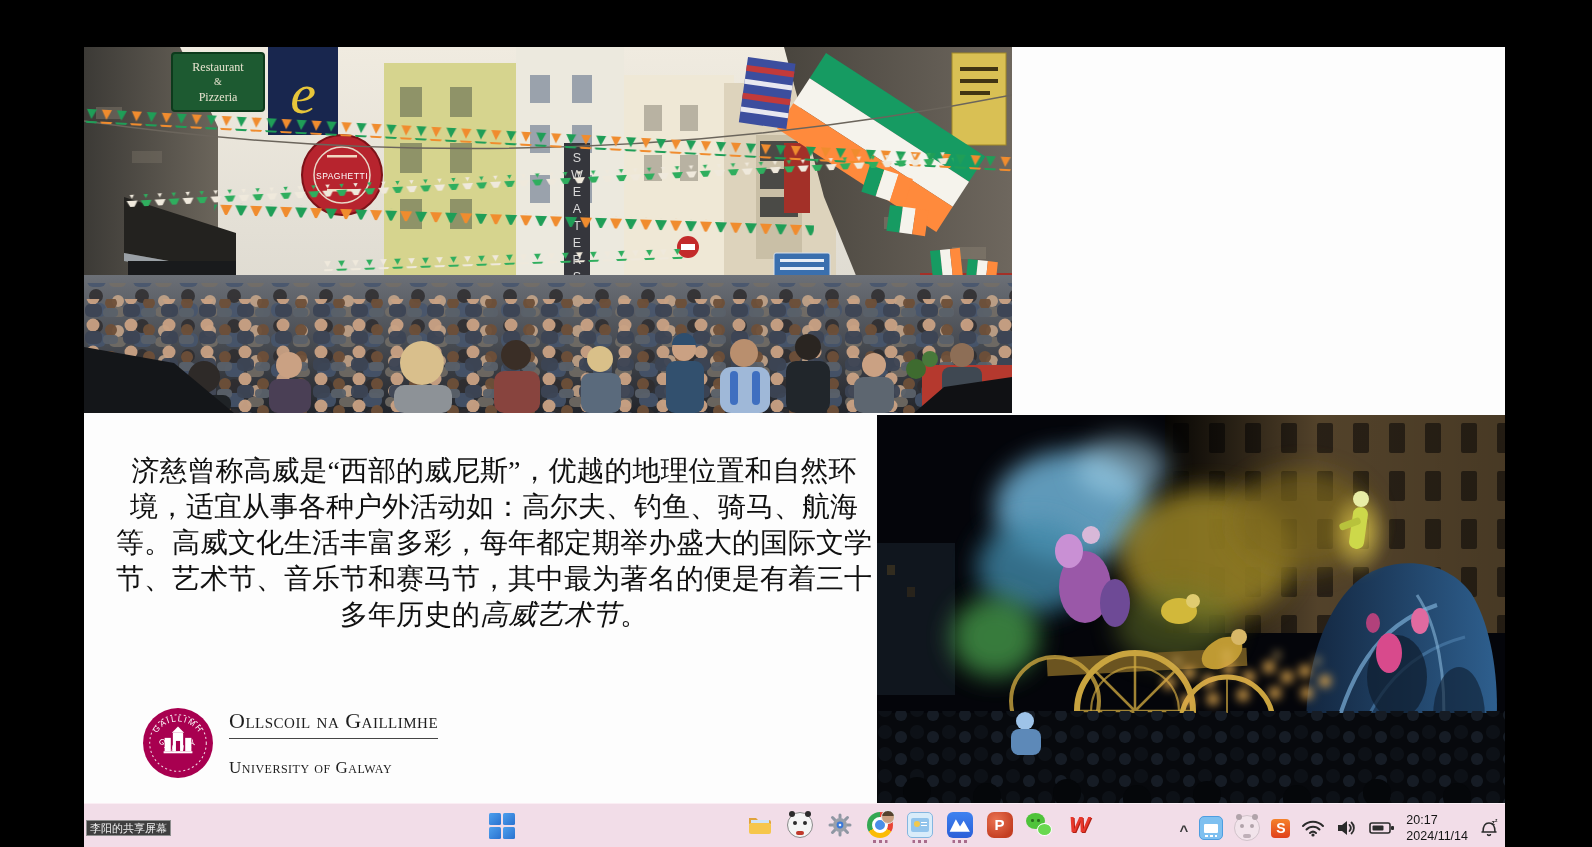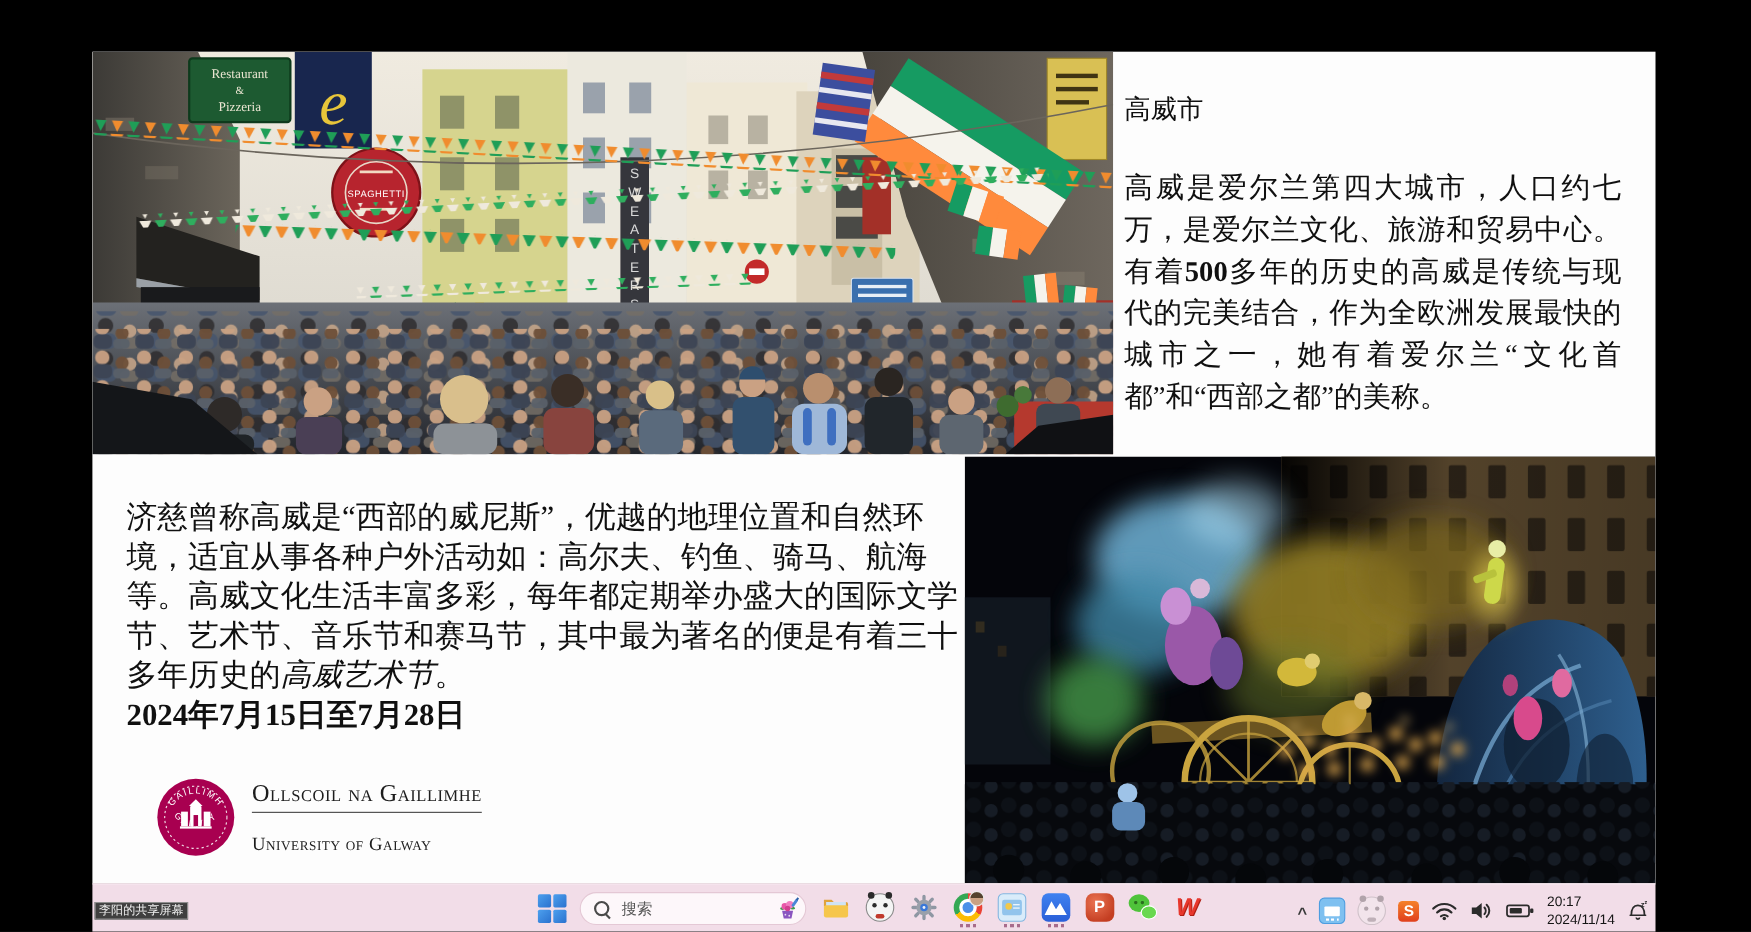--- a/index.html
+++ b/index.html
@@ -10,21 +10,21 @@
   .street{left:0;top:0;width:928px;height:366px;}
   .night{left:793px;top:368px;width:628px;height:388px;}
 
   .right-text{position:absolute;left:938px;top:39px;width:452px;color:#101010;
               font-family:"Liberation Serif","DejaVu Serif",serif;}
   .rt-title{font-size:24px;line-height:28px;margin:0;}
   .rt-body{font-size:26px;line-height:38px;margin:38px 0 0;text-align:justify;}
   .rt-body b{font-family:"Liberation Serif","DejaVu Serif",serif;}
 
   .bottom-text{position:absolute;left:31px;top:406px;width:758px;color:#101010;
-               font-family:"Liberation Serif","DejaVu Serif",serif;font-size:28px;line-height:36px;}
+               font-family:"Liberation Serif","DejaVu Serif",serif;font-size:28px;line-height:36px;text-align:center;}
   .bottom-text p{margin:0;}
   .bt-date{font-weight:bold;}
 
   .logo{position:absolute;left:58px;top:660px;display:flex;align-items:center;gap:15px;}
   .seal{width:72px;height:72px;}
   .logo-text{font-family:"Liberation Serif","DejaVu Serif",serif;color:#1d1d1d;font-variant:small-caps;}
   .logo-irish{font-size:22px;letter-spacing:.5px;padding-bottom:4px;border-bottom:1.5px solid #444;}
   .logo-eng{font-size:17px;letter-spacing:.5px;padding-top:3px;margin-top:16px;}
 
   
@@ -331,28 +331,23 @@
         <rect x="838" y="318" width="90" height="48" fill="#b5392e"></rect>
         <circle cx="832" cy="322" r="10" fill="#3e6b2f"></circle>
           <circle cx="846" cy="312" r="8" fill="#48793a"></circle>
         <circle cx="878" cy="308" r="12" fill="#8d6e56"></circle>
           <rect x="858" y="320" width="40" height="30" rx="8" fill="#3f4852"></rect>
         <polygon points="0,300 90,316 150,366 0,366" fill="#141619"></polygon>
         <polygon points="928,330 860,340 830,366 928,366" fill="#101114"></polygon>
       </g>
     </svg>
 
-    <div class="right-text">
-      <p class="rt-title">高威市</p>
-      <p class="rt-body"><span>高威是爱尔兰第四大城市，人口约七万，是爱尔兰文化、旅游和贸易中心。有着</span><b>500</b><span>多年的历史的高威是传统与现代的完美结合，作为全欧洲发展最快的城市之一，她有着爱尔兰“文化首都”和“西部之都”的美称。</span></p>
-    </div>
 
     <div class="bottom-text">
       <p><span>济慈曾称高威是“西部的威尼斯”，优越的地理位置和自然环境，适宜从事各种户外活动如：高尔夫、钓鱼、骑马、航海等。高威文化生活丰富多彩，每年都定期举办盛大的国际文学节、艺术节、音乐节和赛马节，其中最为著名的便是有着三十多年历史的</span><i>高威艺术节</i><span>。</span></p>
-      <p class="bt-date">2024年7月15日至7月28日</p>
     </div>
 
     <div class="logo">
       <svg class="seal" viewBox="0 0 70 70">
         <circle cx="35" cy="35" r="34" fill="#a80050"></circle>
         <circle cx="35" cy="35" r="27.5" fill="none" stroke="#f2dce6" stroke-width="1" stroke-dasharray="2 2.5"></circle>
         <path id="arcT" d="M 11,38 A 24,24 0 0 1 59,38" fill="none"></path>
         <path id="arcB" d="M 14,31 A 24,24 0 0 0 56,31" fill="none"></path>
         <text font-size="8" fill="#ffffff" letter-spacing="1.5" text-anchor="middle">
           <textPath href="#arcT" startOffset="50%">GAILLIMH</textPath>
@@ -526,38 +521,20 @@
   </div>
 
   <div class="taskbar">
     <div class="tb-start">
       <span></span>
         <span></span>
         <span></span>
         <span></span>
     </div>
 
-    <div class="tb-search">
-      <span class="mag"></span>
-      <input type="text" readonly="" placeholder="搜索" style="">
-      <svg class="search-art" width="22" height="22" viewBox="0 0 22 22">
-        <polygon points="6,13 16,13 14.5,20 7.5,20" fill="#8a55c0"></polygon>
-        <circle cx="9" cy="16.5" r=".8" fill="#fff" opacity=".8"></circle>
-          <circle cx="12.5" cy="17.5" r=".8" fill="#fff" opacity=".8"></circle>
-        <ellipse cx="6.2" cy="11" rx="2" ry="1.2" fill="#3f9c4d"></ellipse>
-          <ellipse cx="15.6" cy="10.6" rx="2" ry="1.2" fill="#3f9c4d"></ellipse>
-        <circle cx="8.5" cy="9" r="3" fill="#e858a8"></circle>
-          <circle cx="13" cy="7.5" r="3.4" fill="#f07ec0"></circle>
-        <circle cx="11" cy="11" r="2.5" fill="#d23f8f"></circle>
-        <g transform="rotate(35 17 6)">
-            <rect x="16" y="1.5" width="2.6" height="8" rx="1.2" fill="#4a86d8"></rect>
-        <rect x="16.4" y="0" width="1.8" height="2.5" fill="#2b5fa8"></rect>
-          </g>
-      </svg>
-    </div>
 
     <div class="tb-apps">
       <div class="app">
         <svg width="26" height="22" viewBox="0 0 26 22">
           <path d="M2,4 h7 l2,2 h11 a2,2 0 0 1 2,2 v2 H2 Z" fill="#e0a33c"></path>
           <rect x="4" y="6" width="18" height="5" fill="#cfe3f5"></rect>
           <rect x="2" y="9" width="22" height="11" rx="2" fill="#f6c64b"></rect>
         </svg>
       </div>
       <div class="app">

